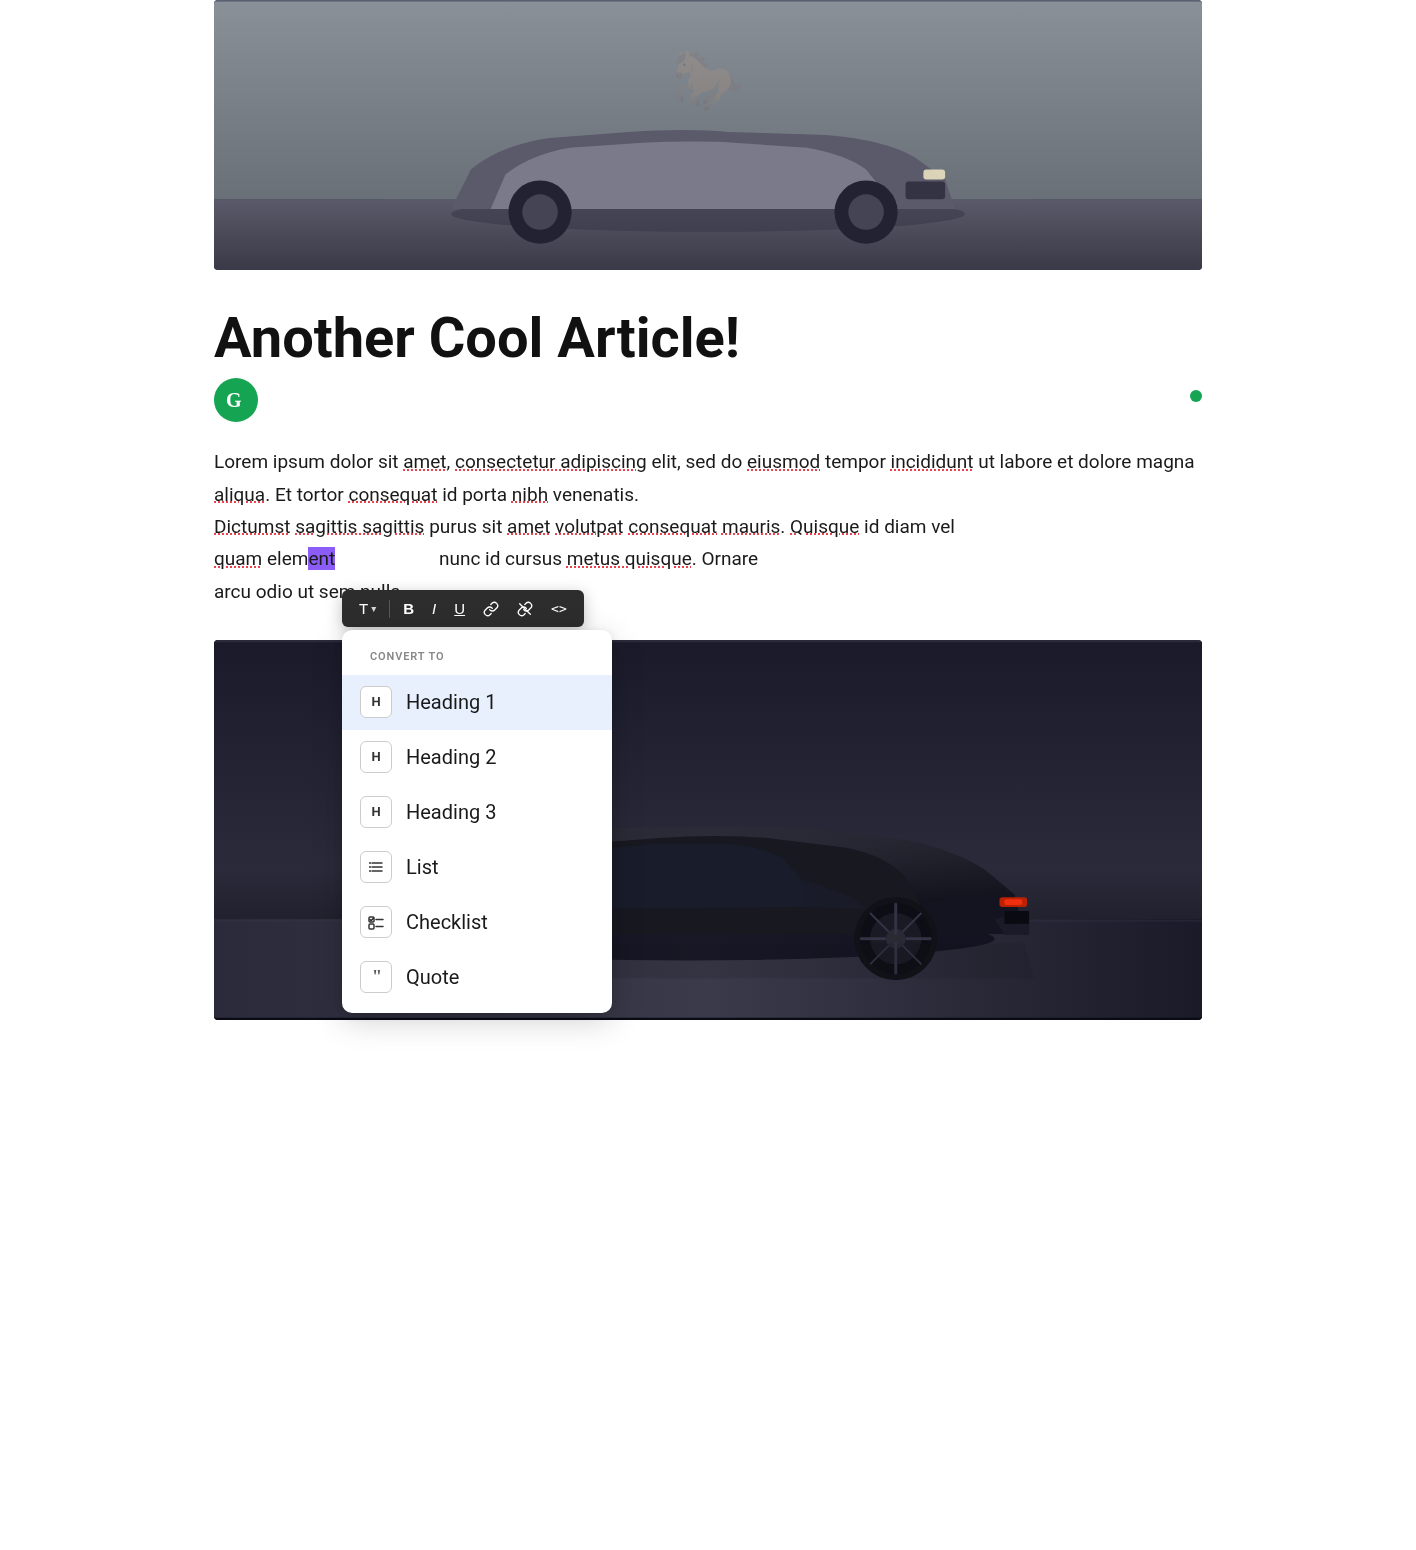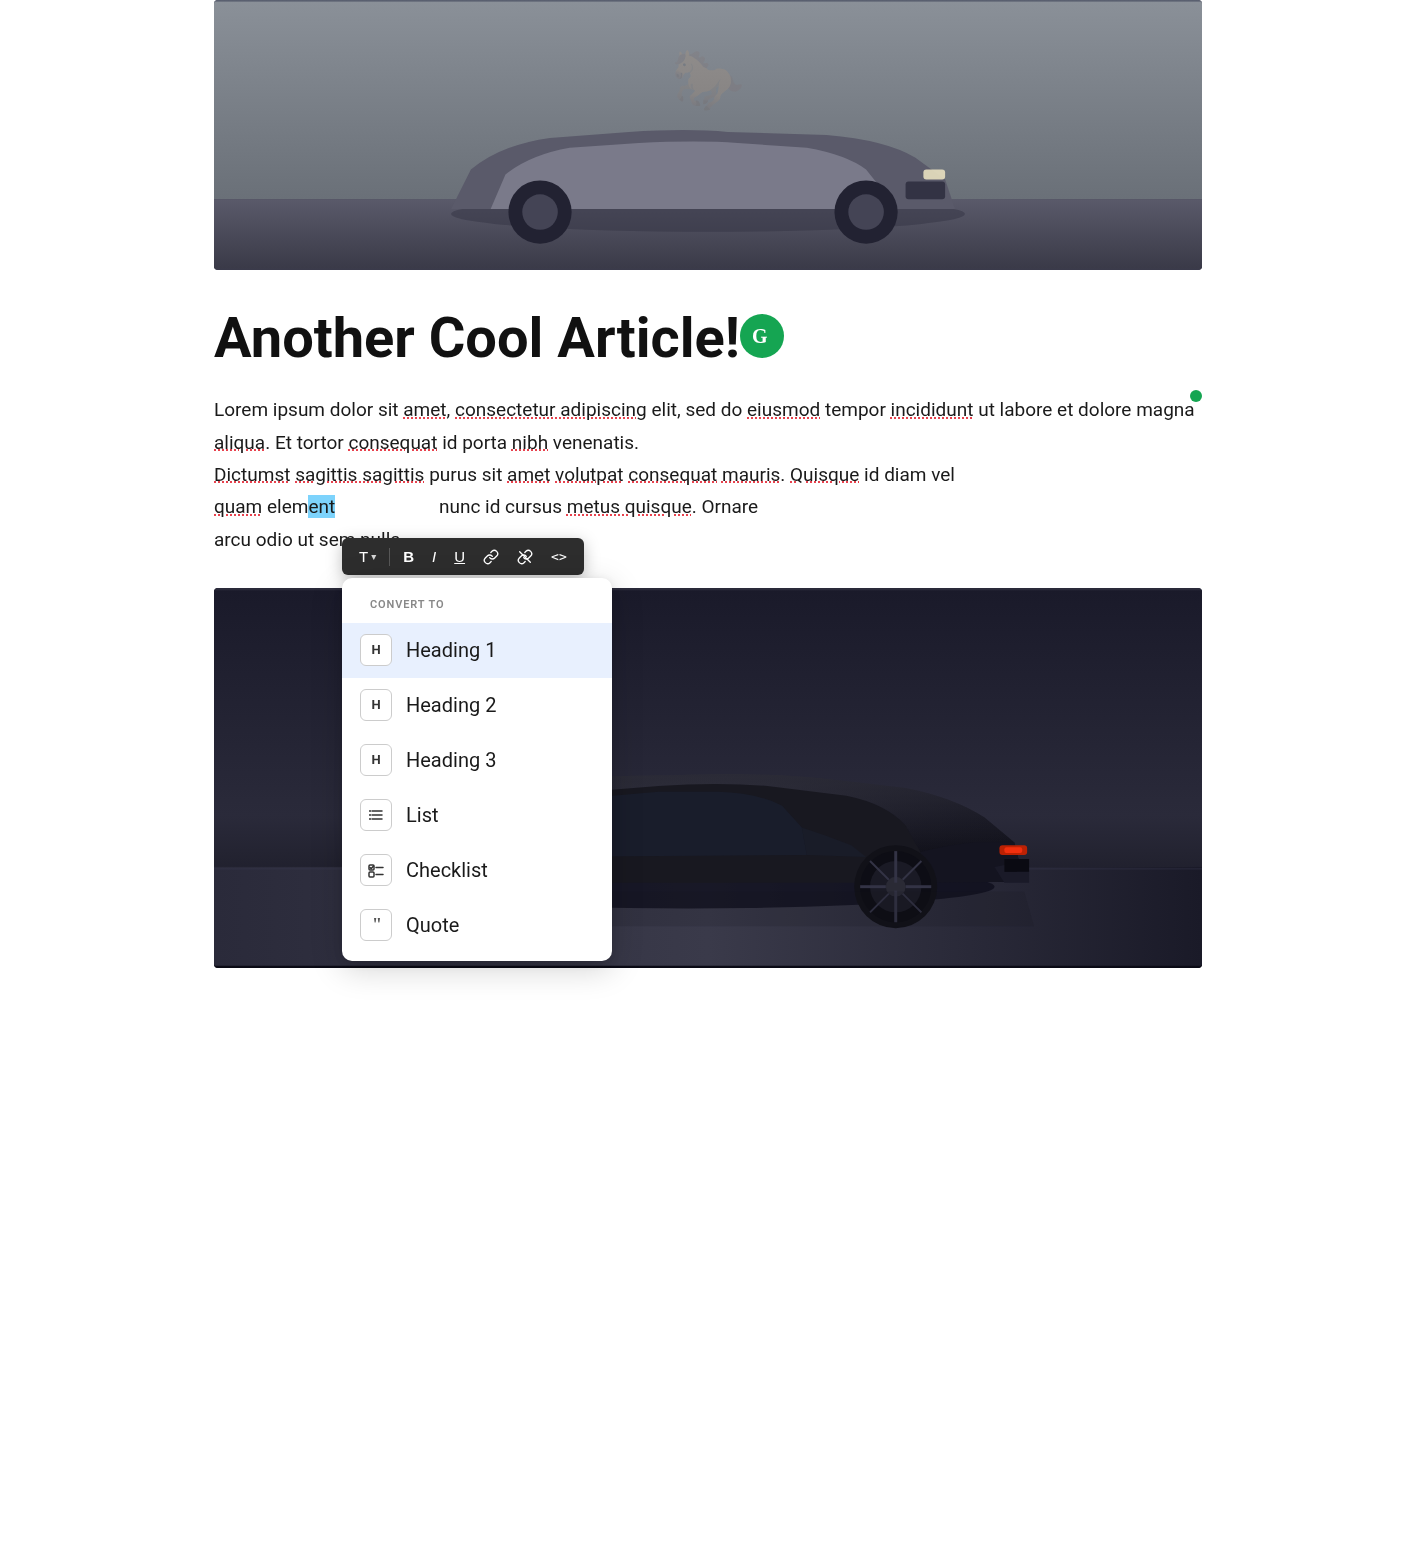--- a/index.html
+++ b/index.html
@@ -47,22 +47,23 @@
       position: absolute;
       inset: 0;
       background:
         radial-gradient(ellipse 60% 40% at 50% 60%, #7a8090 0%, transparent 70%),
         linear-gradient(180deg, #5a6070 0%, #3a3a4a 100%);
     }
 
     .article-title-row {
       display: flex;
       align-items: flex-start;
-      justify-content: flex-start;
+      justify-content: flex-end;
       margin-bottom: 24px;
+      flex-direction: column;
     }
 
     .article-title {
       font-size: 56px;
       font-weight: 700;
       color: #111;
       line-height: 1.15;
     }
 
     .grammarly-icon {
@@ -90,21 +91,21 @@
       position: relative;
     }
 
     .underline-dotted {
       text-decoration: underline;
       text-decoration-style: dotted;
       text-decoration-color: #e63946;
     }
 
     .text-selected {
-      background-color: #7dd3fc;
+      background-color: #8b5cf6;
       text-align: right;
     }
 
     
     .inline-toolbar {
       position: absolute;
       top: 144px;
       left: 128px;
       background: #2d2d2d;
       border-radius: 6px;

